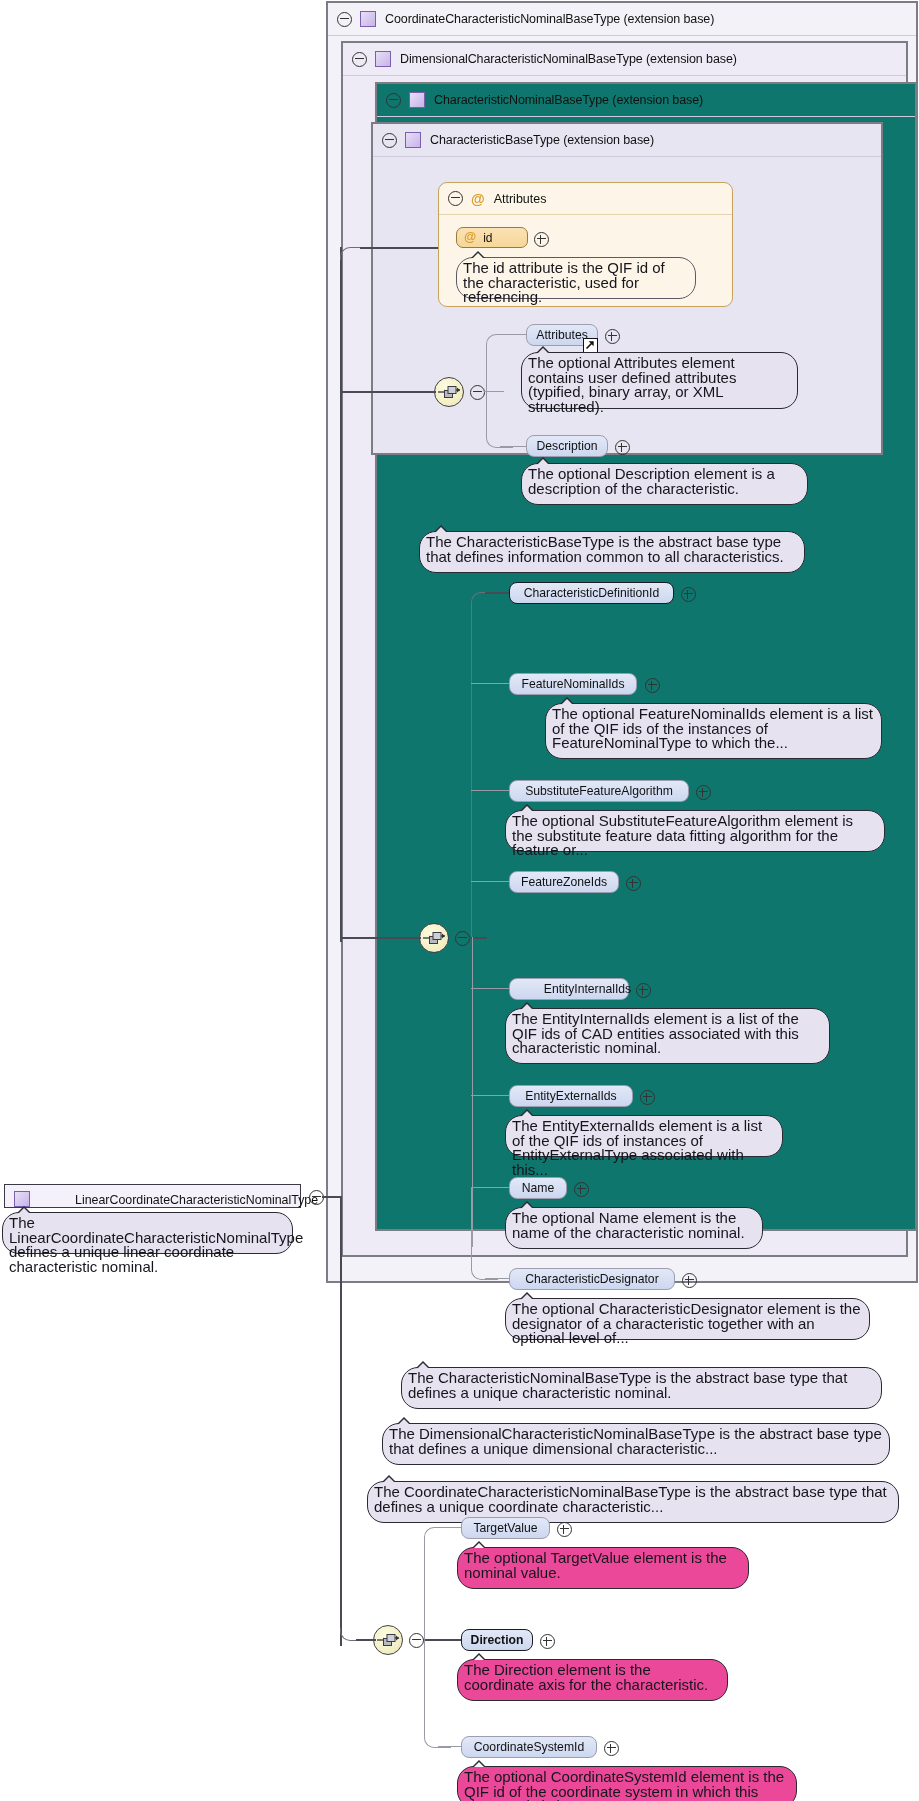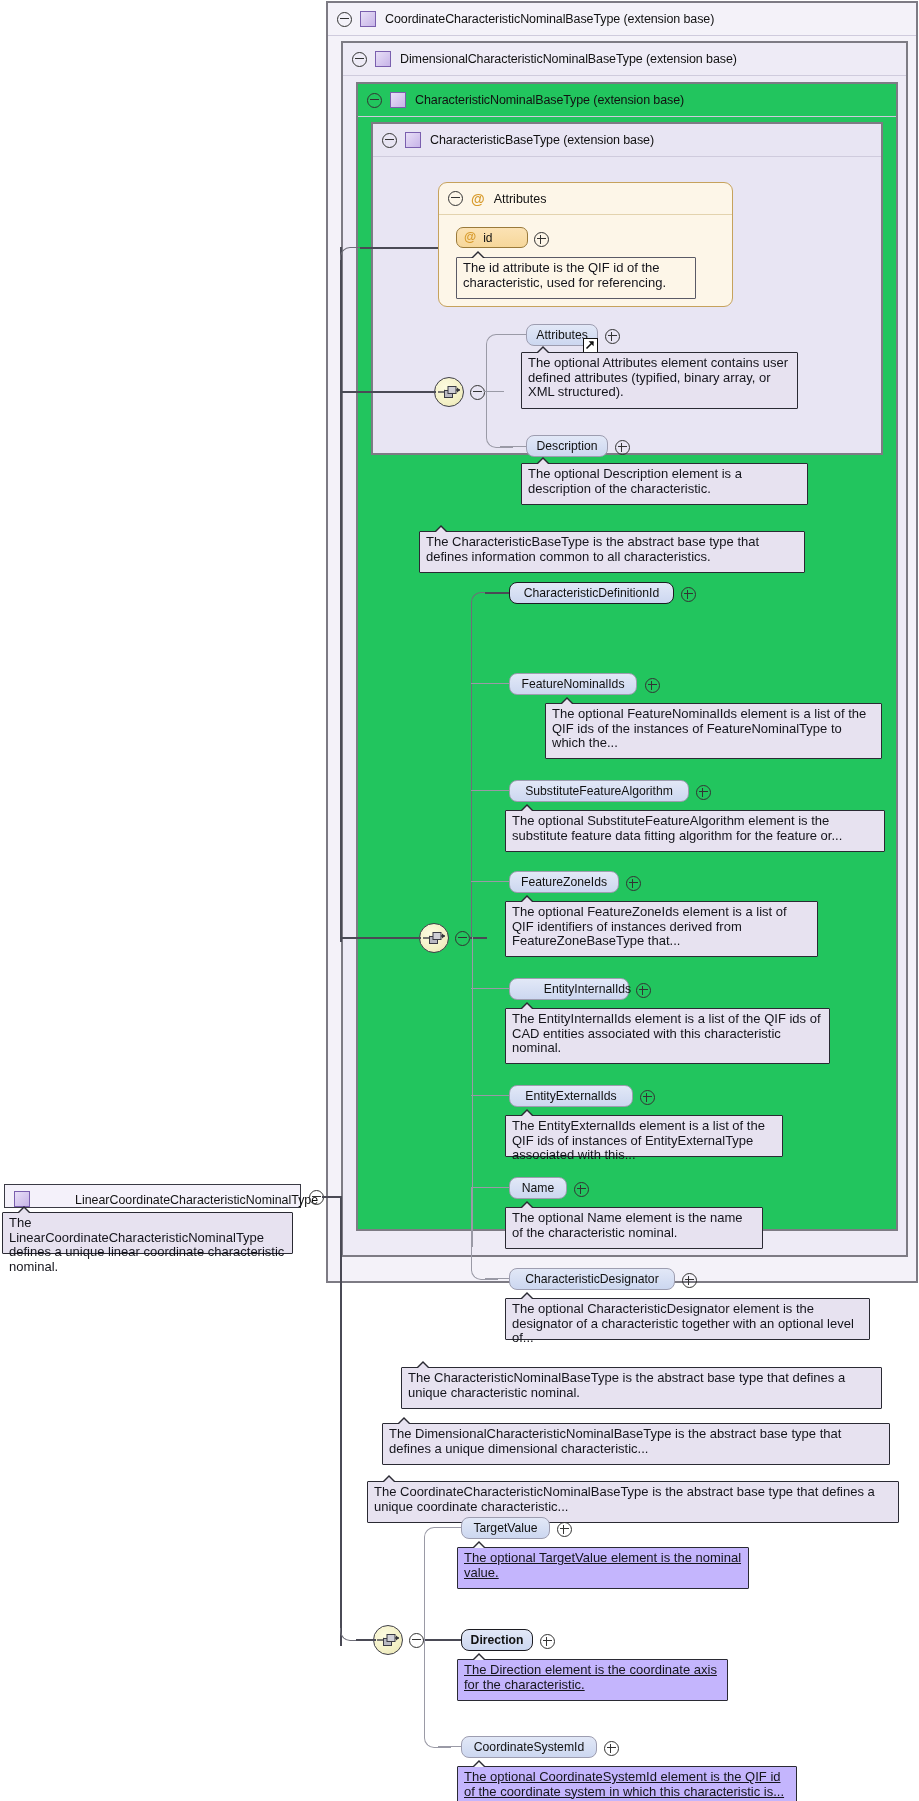--- a/index.html
+++ b/index.html
@@ -16,21 +16,21 @@
   }
 
   
   .frame{
     position:absolute;
     border:2px solid #7d7b84;
     box-sizing:border-box;
   }
   .frame.f1{background:#f4f2f9;}
   .frame.f2{background:#eeebf6;}
-  .frame.f3{background:#22c55e;}
+  .frame.f3{background:#0f766e;margin-left:19px;}
   .frame.f4{background:#e8e5f3;}
 
   .frame-head{
     position:absolute;
     left:0; right:0; top:0;
     height:33px;
     display:flex;
     align-items:center;
     padding-left:9px;
     box-sizing:border-box;
@@ -130,29 +130,29 @@
     background:linear-gradient(180deg,#e2e8f7 0%,#ccd7f0 100%);
   }
   .elem.optional{border:1.3px solid #9d9db0;}
   .elem.required{border:1.6px solid #1c1c22;}
 
   
   .anno{
     position:absolute;
     box-sizing:border-box;
     border:1.2px solid #2a2a33;
-    border-radius:1px;
+    border-radius:17px;
     padding:3px 6px 4px 6px;
-    font-size:13px;
+    font-size:15px;
     line-height:14.6px;
     color:#15151c;
   }
   .anno.lav{background:#e7e2f0;}
   .anno.cream{background:#fdf6e8;border-color:#5a5a66;}
-  .anno.white{background:#c4b5fd;text-decoration:underline;}
+  .anno.white{background:#ec4899;}
   
   .anno::before{
     content:"";
     position:absolute;
     top:-7px;left:14px;
     width:0;height:0;
     border-left:7px solid transparent;
     border-right:7px solid transparent;
     border-bottom:7px solid #2a2a33;
   }
@@ -378,23 +378,20 @@
   </div>
   <div class="circ plus" style="position:absolute;left:696px;top:785px;"></div>
   <div class="anno lav" style="left:505px;top:810px;width:380px;height:42px;">
     <span>The optional SubstituteFeatureAlgorithm element is the substitute feature data fitting algorithm for the feature or...</span>
   </div>
 
   <div class="elem optional" style="left:509px;top:871px;width:110px;">
     <span>FeatureZoneIds</span>
   </div>
   <div class="circ plus" style="position:absolute;left:626px;top:876px;"></div>
-  <div class="anno lav" style="left:505px;top:901px;width:313px;height:56px;">
-    <span>The optional FeatureZoneIds element is a list of QIF identifiers of instances derived from FeatureZoneBaseType that...</span>
-  </div>
 
   <div class="elem optional" style="left:509px;top:978px;width:120px;padding-left:48px;">
     <span>EntityInternalIds</span>
   </div>
   <div class="circ plus" style="position:absolute;left:636px;top:983px;"></div>
   <div class="anno lav" style="left:505px;top:1008px;width:325px;height:56px;">
     <span>The EntityInternalIds element is a list of the QIF ids of CAD entities associated with this characteristic nominal.</span>
   </div>
 
   <div class="elem optional" style="left:509px;top:1085px;width:124px;">

